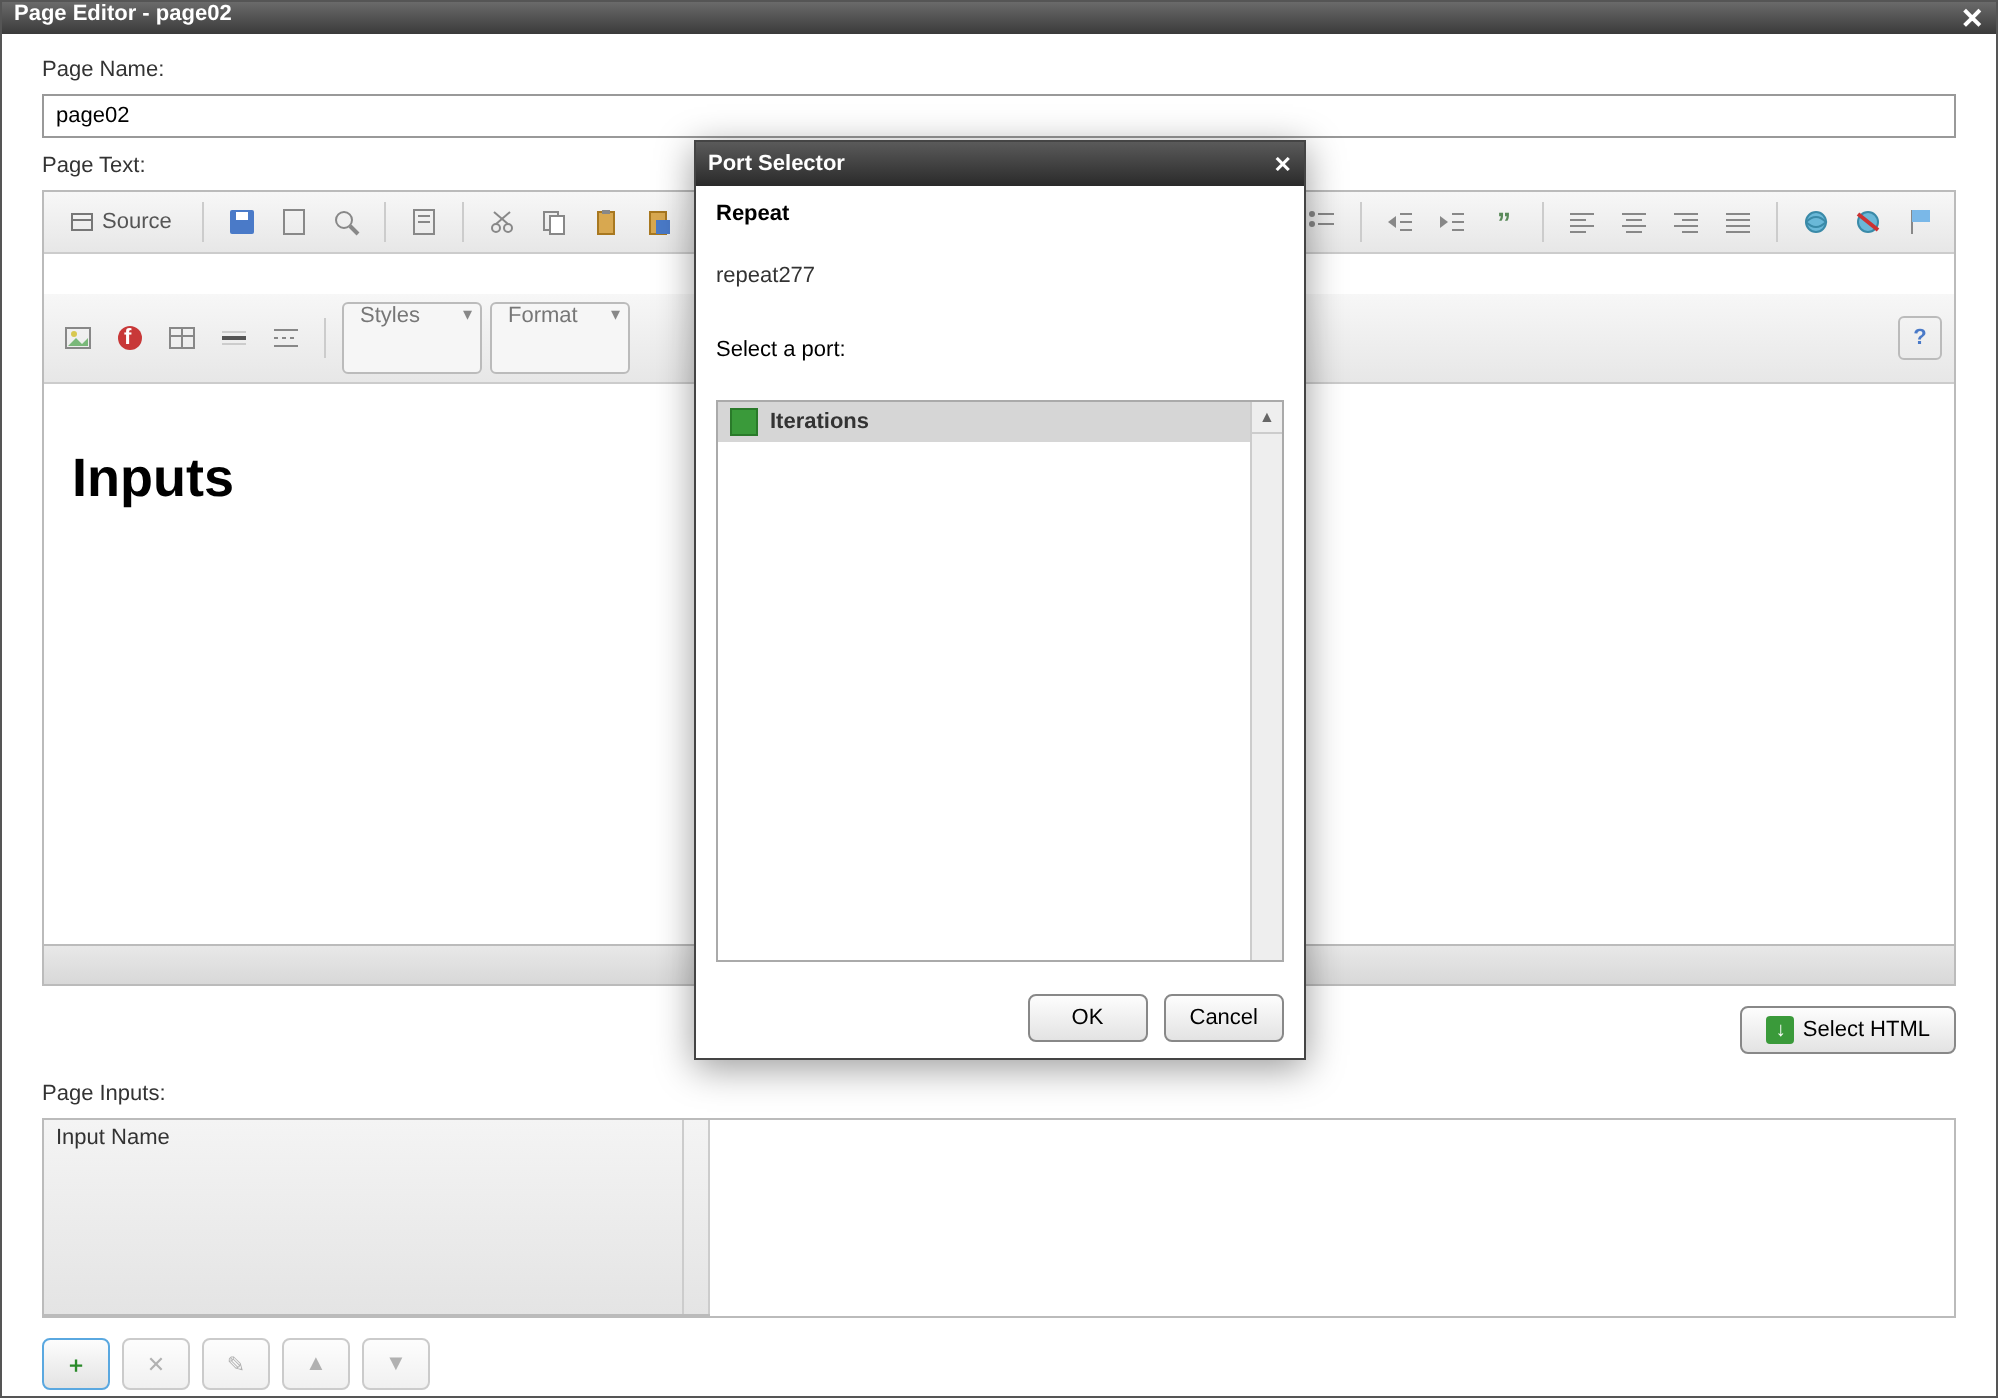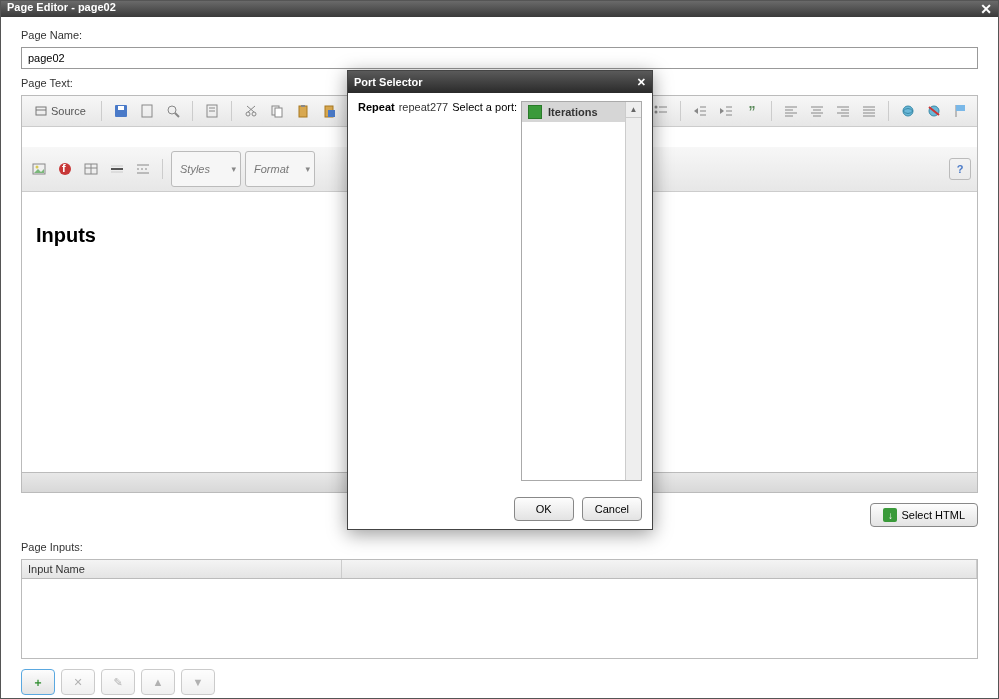--- a/index.html
+++ b/index.html
@@ -13,52 +13,52 @@
 
 .label { color: #333; margin: 4px 0 2px; }
 .text-input { width: 100%; height: 22px; border: 1px solid #999; padding: 2px 6px; background: #fff; }
 
 
 .editor-wrap { border: 1px solid #bbb; display: flex; flex-direction: column; gap: 20px; }
 .toolbar { background: linear-gradient(#f7f7f7,#e7e7e7); border-bottom: 1px solid #ccc; padding: 4px 6px; display: flex; align-items: center; flex-wrap: wrap; gap: 4px; }
 .toolbar .sep { width: 1px; height: 20px; background: #ccc; margin: 0 4px; }
 .tbtn { width: 22px; height: 22px; border: 1px solid transparent; border-radius: 3px; display: inline-flex; align-items: center; justify-content: center; cursor: pointer; color: #555; }
 .tbtn.wide { width: auto; padding: 0 6px; gap: 4px; }
-.dropdown { height: 36px; border: 1px solid #bbb; background: #f6f6f6; padding: 0 18px 0 8px; display: inline-flex; align-items: center; color: #777; font-style: italic; position: relative; border-radius: 3px; min-width: 70px; }
+.dropdown { height: 36px; border: 1px solid #bbb; background: #f6f6f6; padding: 0 18px 0 8px; display: inline-flex; color: #777; position: relative; border-radius: 3px; min-width: 70px; }
 .dropdown::after { content: "▾"; position: absolute; right: 4px; color: #888; font-style: normal; font-size: 9px; }
 
 .editor-content { background: #fff; padding: 12px 14px; height: 240px; overflow: auto; }
-.editor-content h2 { font-size: 20px; font-weight: bold; margin-bottom: 24px; }
+.editor-content h2 { font-size: 27px; font-weight: bold; margin-bottom: 24px; }
 .editor-footer { height: 20px; background: linear-gradient(#e8e8e8,#d8d8d8); border-top: 1px solid #bbb; }
 
 .import-row { display: flex; justify-content: flex-end; padding: 6px 0; }
 .btn { height: 24px; border: 1px solid #888; border-radius: 4px; background: linear-gradient(#fdfdfd,#e3e3e3); padding: 0 12px; display: inline-flex; align-items: center; gap: 4px; cursor: pointer; }
 .btn .ic { width: 14px; height: 14px; display: inline-flex; align-items: center; justify-content: center; background: #3a9a3a; color: #fff; font-size: 10px; border-radius: 2px; }
 
 
-.table-wrap { border: 1px solid #bbb; height: 100px; display: flex; flex-direction: column; }
+.table-wrap { border: 1px solid #bbb; height: 100px; display: flex; flex-direction: row; }
 .table-header-row { display: flex; background: linear-gradient(#f4f4f4,#e4e4e4); border-bottom: 1px solid #bbb; }
 .table-header-row .th { padding: 3px 6px; border-right: 1px solid #ccc; font-weight: normal; color: #333; }
 .table-body { flex: 1; background: #fff; }
 .table-body .tr { display: flex; border-bottom: 1px solid #eee; }
 .table-body .td { padding: 3px 6px; }
 
 
 .bottom-icon-row { display: flex; gap: 6px; margin-top: auto; padding: 6px 0; }
 .icon-btn { width: 34px; height: 26px; border: 1px solid #999; border-radius: 4px; background: linear-gradient(#fdfdfd,#e3e3e3); display: inline-flex; align-items: center; justify-content: center; cursor: pointer; font-size: 14px; color: #666; }
 .icon-btn.disabled { opacity: 0.5; cursor: default; }
 .icon-btn.add { border-color: #5aa8e0; color: #2a8a2a; font-weight: bold; }
 
 .footer-buttons { display: flex; justify-content: flex-end; gap: 8px; padding: 8px 12px; border-top: 1px solid #ccc; }
 .footer-buttons .btn { min-width: 60px; justify-content: center; }
 
 
 .modal { position: absolute; left: 347px; top: 70px; width: 306px; height: 460px; background: #fff; border: 1px solid #444; box-shadow: 0 4px 18px rgba(0,0,0,0.4); display: flex; flex-direction: column; }
 .modal-titlebar { height: 22px; background: linear-gradient(#5a5a5a,#2a2a2a); color: #fff; font-weight: bold; display: flex; align-items: center; justify-content: space-between; padding: 0 6px; }
-.modal-body { flex: 1; padding: 8px 10px; display: flex; flex-direction: row; gap: 4px; }
+.modal-body { flex: 1; padding: 8px 10px; display: flex; flex-direction: column; gap: 19px; }
 .modal-body .hdr { font-weight: bold; }
 .modal-body .sub { color: #333; margin-bottom: 6px; }
 .port-list-wrap { flex: 1; border: 1px solid #aaa; background: #fff; display: flex; position: relative; }
 .port-list { flex: 1; overflow: auto; }
 .port-item { display: flex; align-items: center; gap: 6px; padding: 3px 6px; background: #d6d6d6; font-weight: bold; color: #333; cursor: pointer; }
 .port-item .ic { width: 14px; height: 14px; background: #3a9a3a; border: 1px solid #2a7a2a; }
 .scroll-stub { width: 16px; background: #eee; border-left: 1px solid #ccc; position: relative; }
 .scroll-stub .up { position: absolute; top: 0; width: 100%; height: 16px; display: flex; align-items: center; justify-content: center; font-size: 8px; color: #666; border-bottom: 1px solid #ccc; }
 .modal-footer { display: flex; justify-content: flex-end; gap: 8px; padding: 8px 10px; }
 .modal-footer .btn { min-width: 60px; justify-content: center; }

